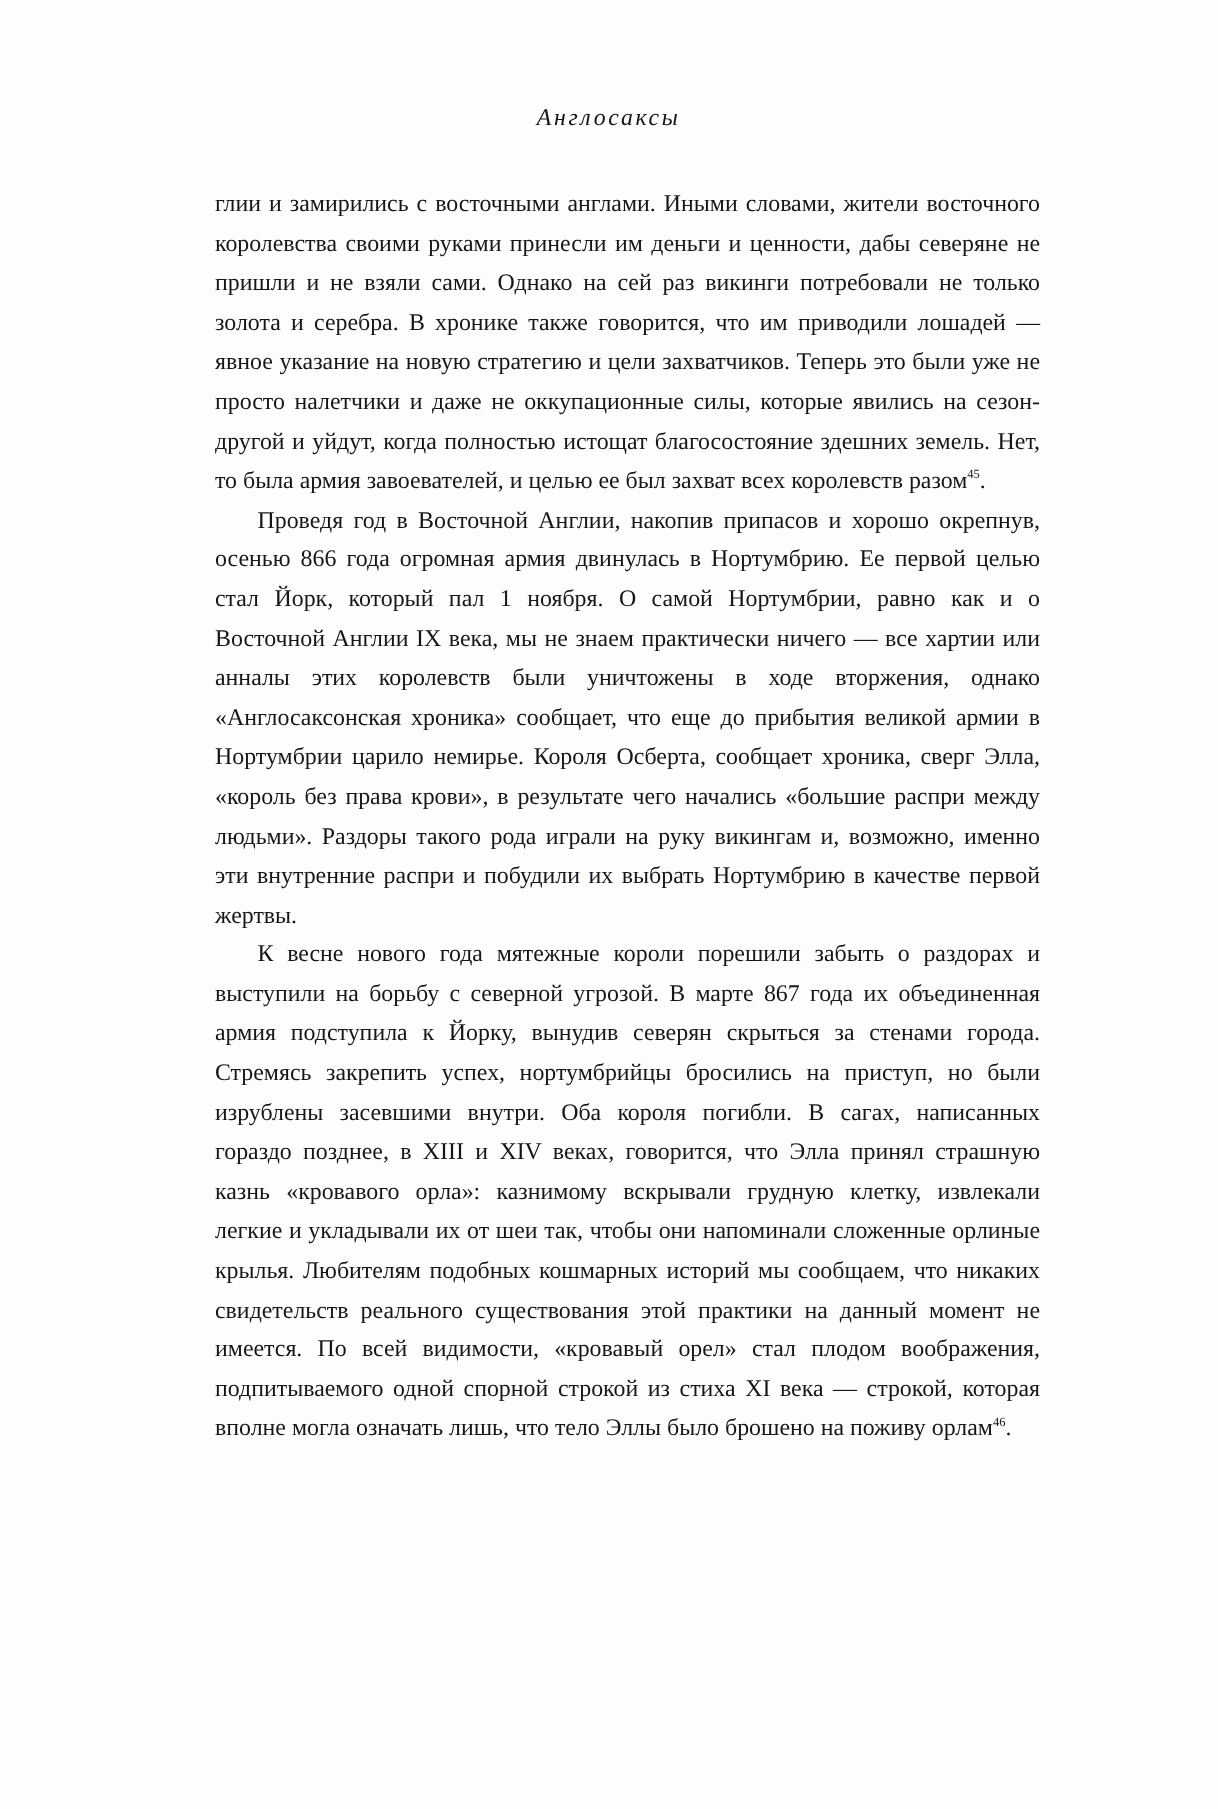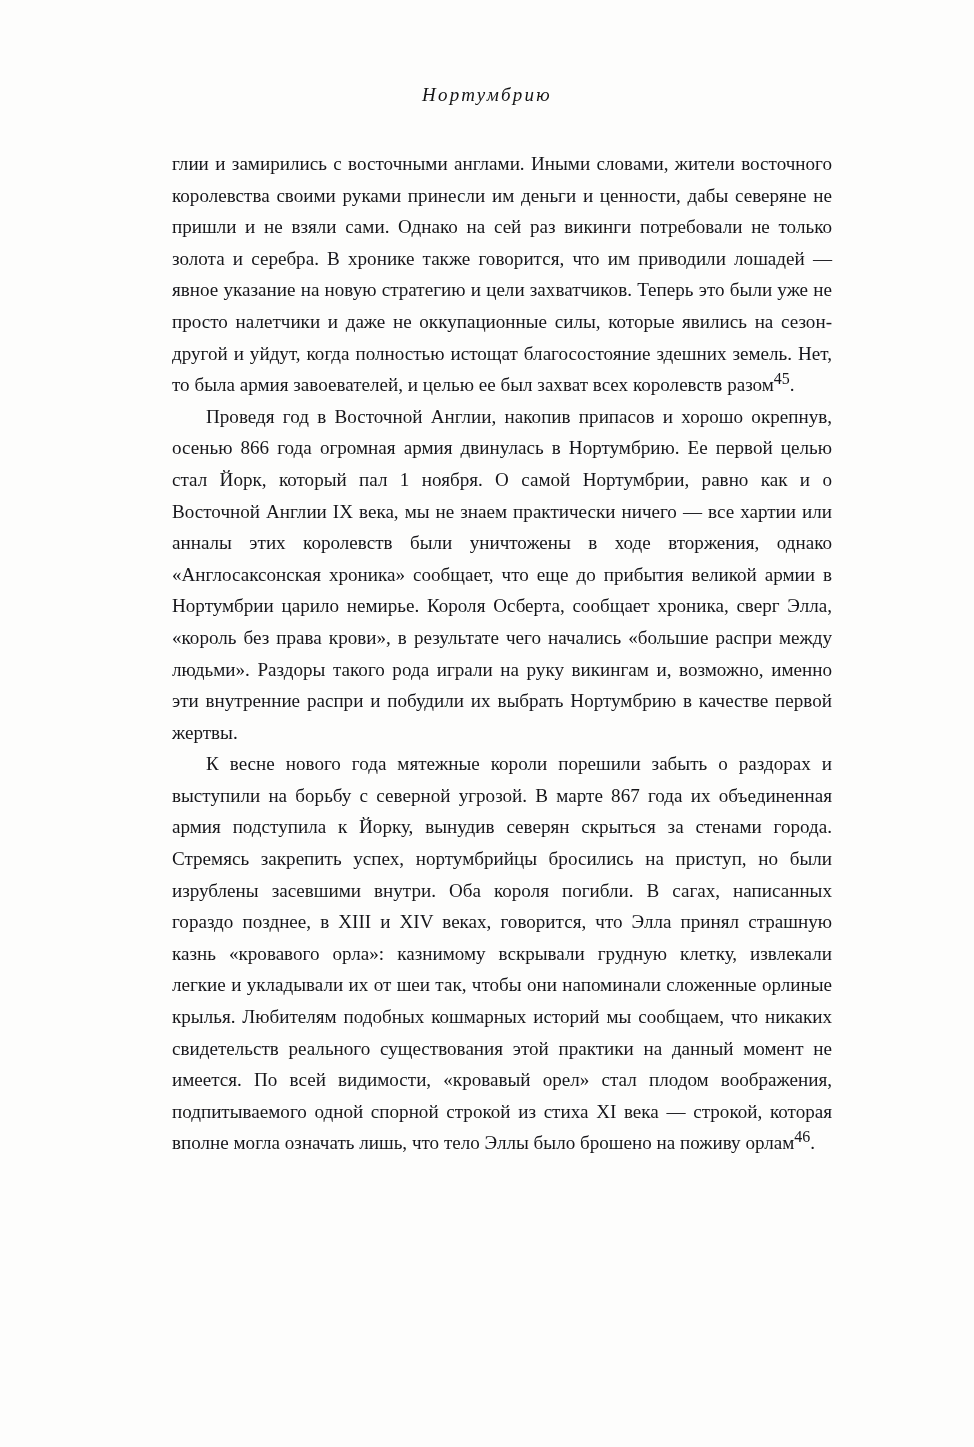--- a/index.html
+++ b/index.html
@@ -45,40 +45,40 @@
     line-height: 31.6px;
     text-align: justify;
     text-justify: inter-word;
     color: #16161a;
     hyphens: manual;
   }
   .para + .para {
     text-indent: 34px;
   }
   .para sup {
-    font-size: 16px;
+    font-size: 10px;
     vertical-align: super;
     line-height: 0;
   }
   .folio {
     position: absolute;
     top: 1310px;
     left: 0;
     width: 974px;
     text-align: center;
     font-size: 19px;
     color: #161616;
   }
 </style>
 </head>
 <body>
 
 <div class="page">
 
-  <div class="running-head">Нортумбрию</div>
+  <div class="running-head">Англосаксы</div>
 
   <div class="text-block">
 
     <p class="para"><span>глии и замирились с восточными англами. Иными словами, жители восточного королевства своими руками принесли им деньги и ценности, дабы северяне не пришли и не взяли сами. Однако на сей раз викинги потребовали не только золота и серебра. В хронике также говорится, что им приводили лошадей — явное указание на новую стратегию и цели захватчиков. Теперь это были уже не просто налетчики и даже не оккупационные силы, которые явились на сезон-другой и уйдут, когда полностью истощат благосостояние здешних земель. Нет, то была армия завоевателей, и целью ее был захват всех королевств разом</span><sup>45</sup><span>.</span></p>
 
     <p class="para"><span>Проведя год в Восточной Англии, накопив припасов и хорошо окрепнув, осенью 866 года огромная армия двинулась в Нортумбрию. Ее первой целью стал Йорк, который пал 1 ноября. О самой Нортумбрии, равно как и о Восточной Англии IX века, мы не знаем практически ничего — все хартии или анналы этих королевств были уничтожены в ходе вторжения, однако «Англосаксонская хроника» сообщает, что еще до прибытия великой армии в Нортумбрии царило немирье. Короля Осберта, сообщает хроника, сверг Элла, «король без права крови», в результате чего начались «большие распри между людьми». Раздоры такого рода играли на руку викингам и, возможно, именно эти внутренние распри и побудили их выбрать Нортумбрию в качестве первой жертвы.</span></p>
 
     <p class="para"><span>К весне нового года мятежные короли порешили забыть о раздорах и выступили на борьбу с северной угрозой. В марте 867 года их объединенная армия подступила к Йорку, вынудив северян скрыться за стенами города. Стремясь закрепить успех, нортумбрийцы бросились на приступ, но были изрублены засевшими внутри. Оба короля погибли. В сагах, написанных гораздо позднее, в XIII и XIV веках, говорится, что Элла принял страшную казнь «кровавого орла»: казнимому вскрывали грудную клетку, извлекали легкие и укладывали их от шеи так, чтобы они напоминали сложенные орлиные крылья. Любителям подобных кошмарных историй мы сообщаем, что никаких свидетельств реального существования этой практики на данный момент не имеется. По всей видимости, «кровавый орел» стал плодом воображения, подпитываемого одной спорной строкой из стиха XI века — строкой, которая вполне могла означать лишь, что тело Эллы было брошено на поживу орлам</span><sup>46</sup><span>.</span></p>
 
   </div>

